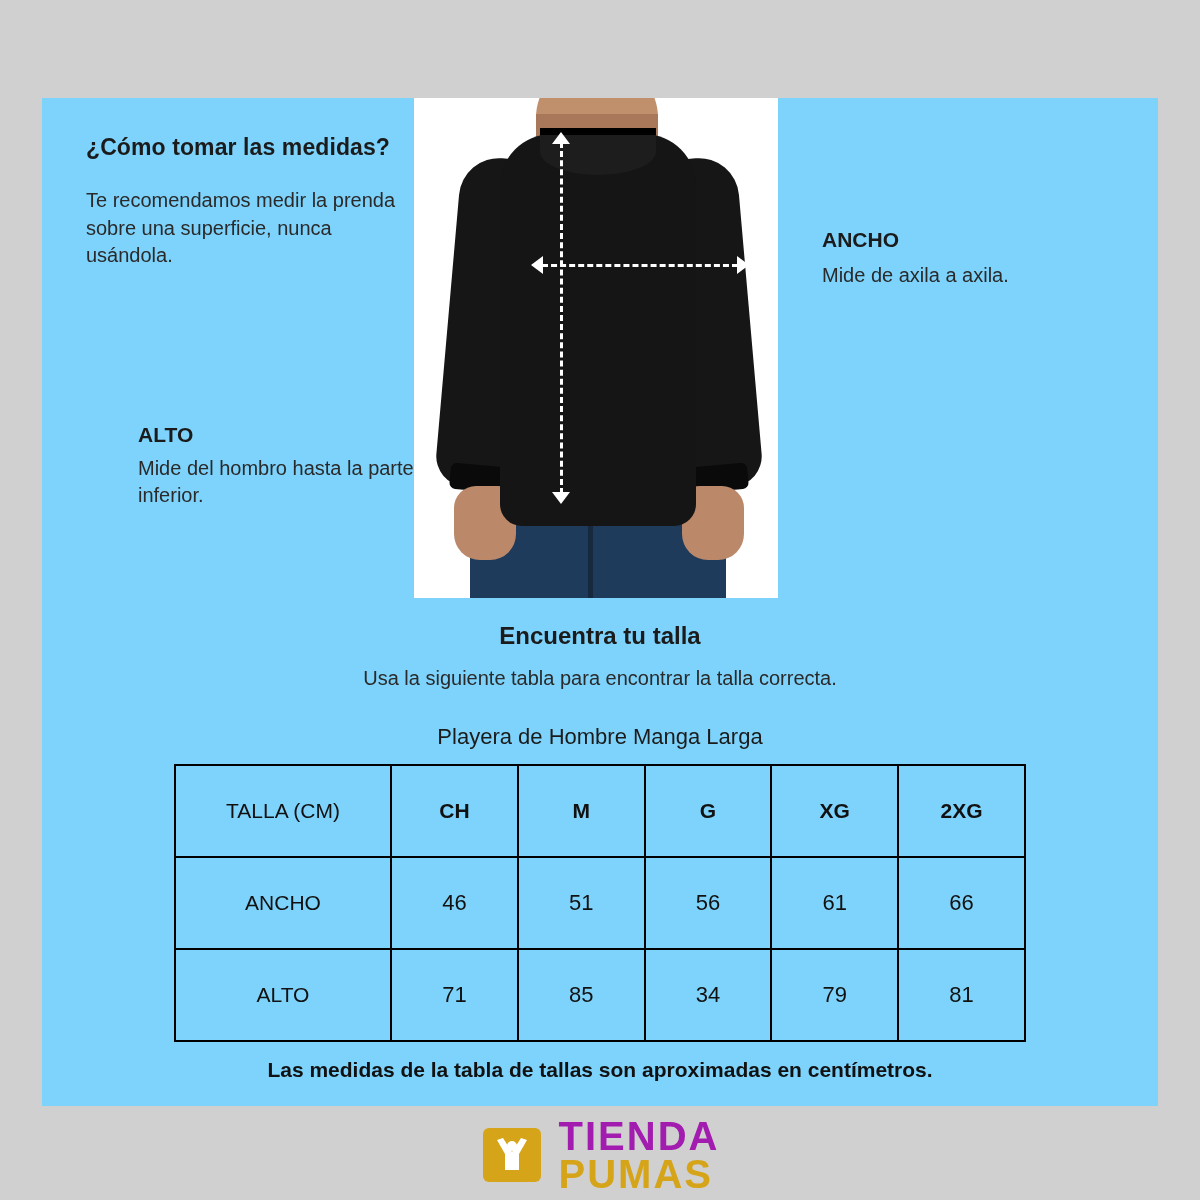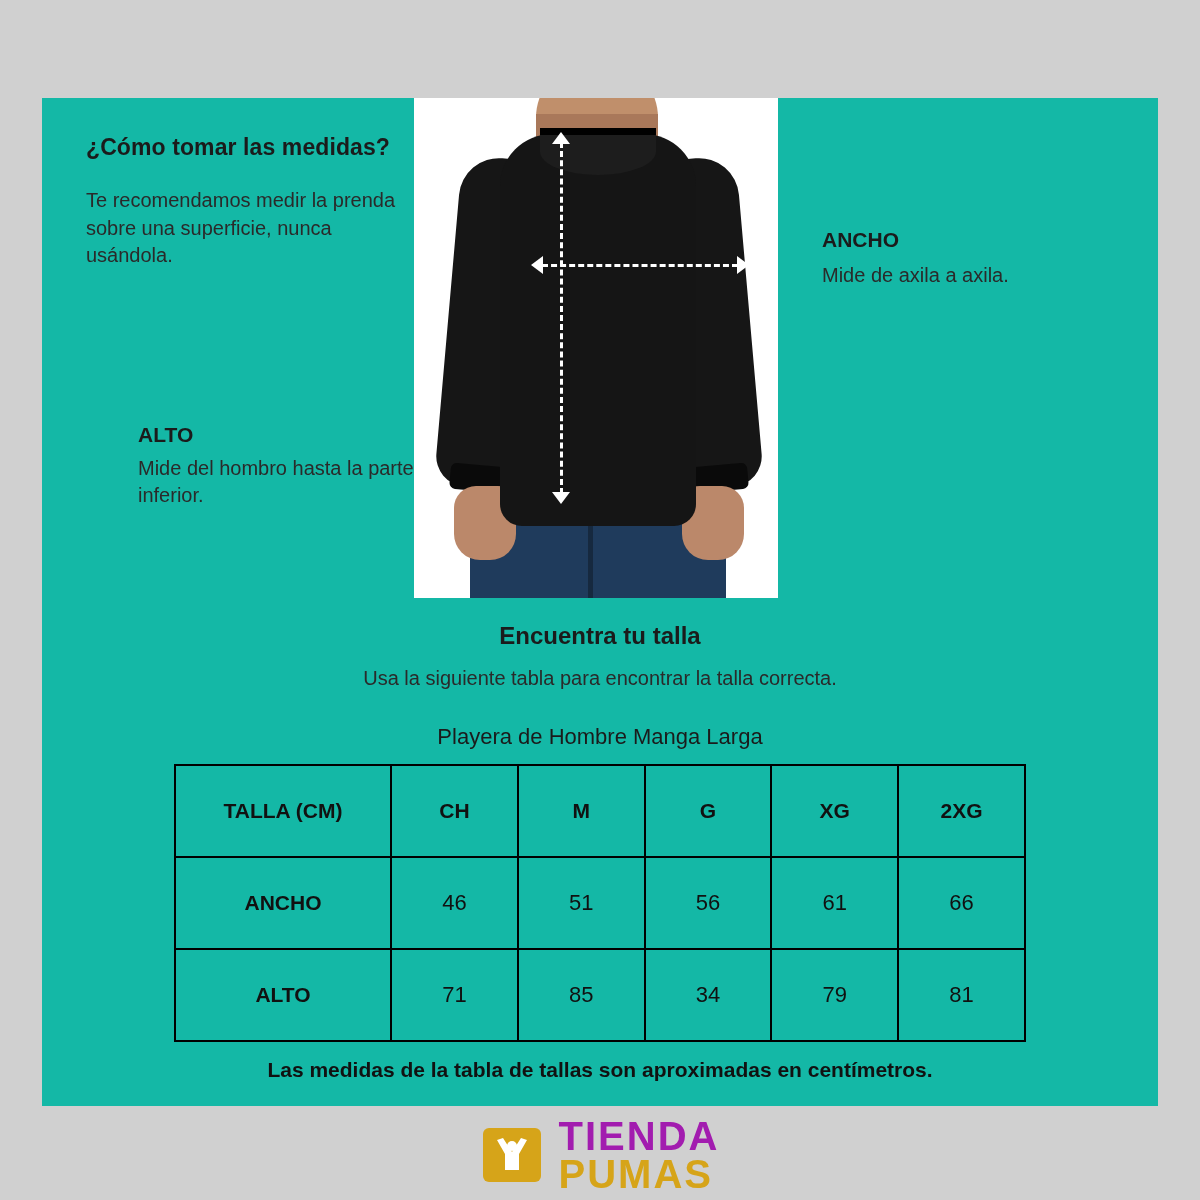--- a/index.html
+++ b/index.html
@@ -12,21 +12,21 @@
     background: #d0d0d0;
     font-family: "Liberation Sans", sans-serif;
     overflow: hidden;
   }
   .page {
     position: absolute;
     left: 42px;
     top: 98px;
     width: 1116px;
     height: 1008px;
-    background: #14b8a6;
+    background: #7dd3fc;
   }
 
   
   .top-area {
     position: relative;
     height: 500px;
   }
   .howto {
     position: absolute;
     left: 44px;
@@ -299,21 +299,21 @@
   }
   table td {
     border: 2px solid #000000;
     height: 88px;
     text-align: center;
     font-size: 22px;
     color: #111111;
   }
   td.label-cell {
     width: 212px;
-    font-weight: bold;
+    font-weight: normal;
     font-size: 21px;
   }
   td.head-cell {
     font-weight: bold;
     font-size: 21px;
     border-radius: 15px;
   }
   .footnote {
     text-align: center;
     font-size: 21px;

